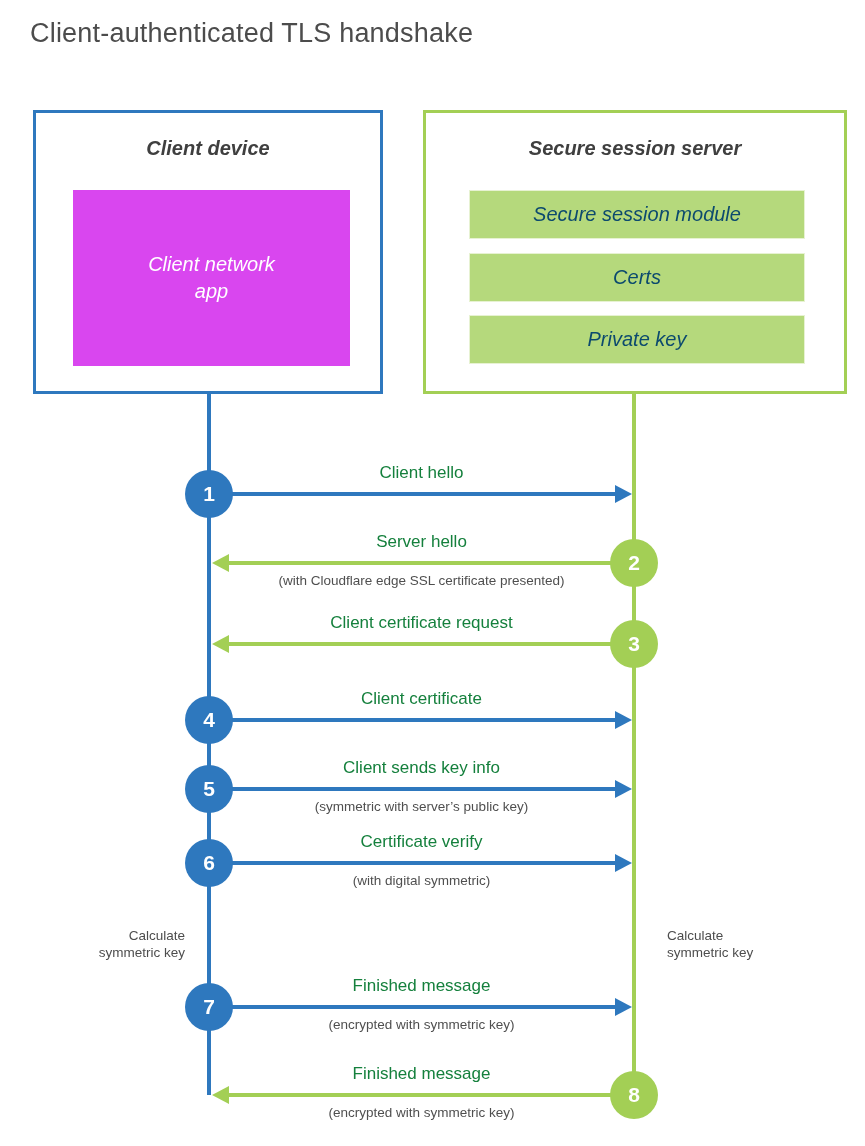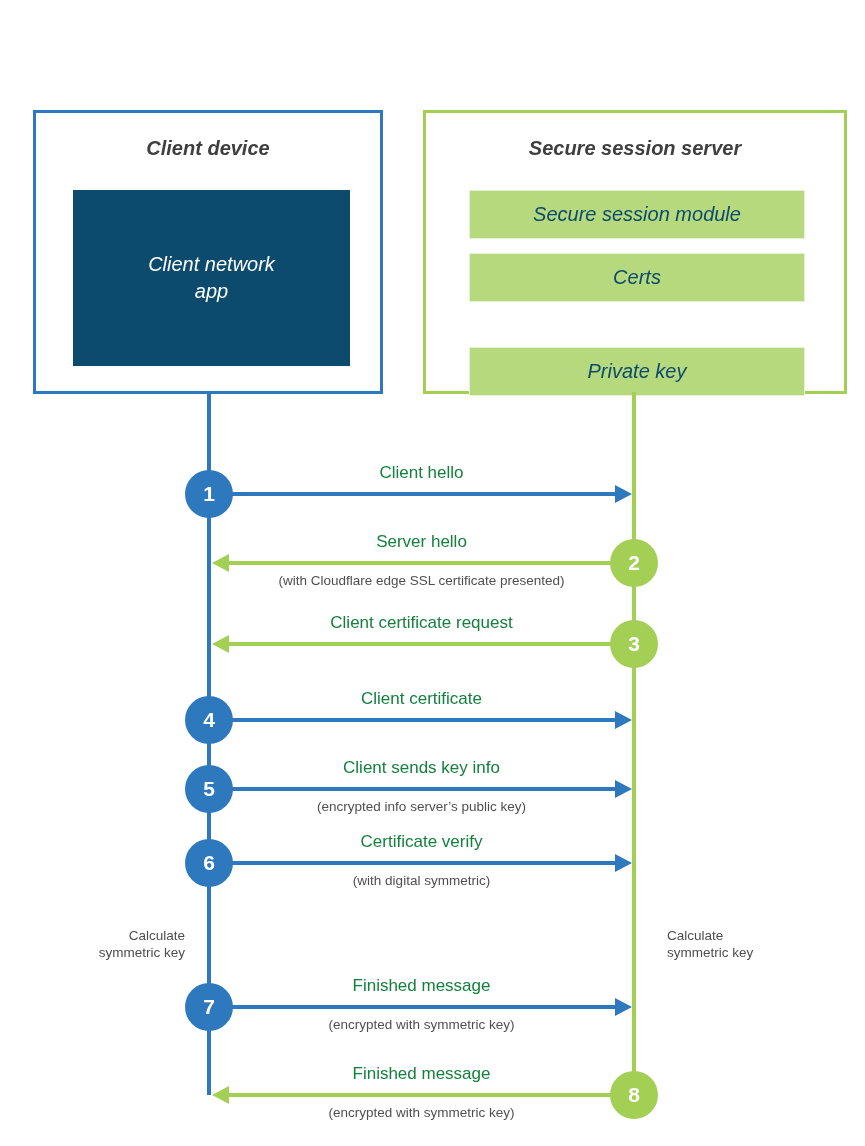--- a/index.html
+++ b/index.html
@@ -10,29 +10,29 @@
 
   
   .page-title{left:30px;top:18px;font-size:27px;font-weight:300;color:#4c4c4c;letter-spacing:.2px;}
 
   
   .actor-box{box-sizing:border-box;top:110px;height:284px;background:#ffffff;font-style:italic;}
   .client-box{left:33px;width:350px;border:3px solid #2e78be;}
   .server-box{left:423px;width:424px;border:3px solid #a3cf55;}
   .actor-heading{position:absolute;left:0;top:24px;width:100%;text-align:center;
                  font-size:20px;font-weight:bold;color:#3f3f3f;}
-  .client-app{position:absolute;left:37px;top:77px;width:277px;height:176px;background:#0c4a6e;
+  .client-app{position:absolute;left:37px;top:77px;width:277px;height:176px;background:#d946ef;
               display:flex;align-items:center;justify-content:center;text-align:center;
               color:#ffffff;font-size:20px;line-height:1.35;}
   .client-app span{max-width:165px;display:inline-block;}
   .server-bar{position:absolute;left:43px;width:336px;height:49px;background:#b5d97c;
               border:1px solid #e7f2d2;box-sizing:border-box;
               display:flex;align-items:center;justify-content:center;
               color:#0c4a6e;font-size:20px;}
-  .bar-0{top:77px;} .bar-1{top:140px;} .bar-2{top:202px;margin-top:32px;}
+  .bar-0{top:77px;} .bar-1{top:140px;} .bar-2{top:202px;}
 
   
   .lifeline{width:4px;top:392px;height:703px;}
   .lifeline-client{left:207px;background:#2e78be;}
   .lifeline-server{left:632px;background:#a3cf55;}
 
   
   .circle{width:48px;height:48px;border-radius:50%;display:flex;align-items:center;justify-content:center;
           color:#ffffff;font-size:21px;font-weight:bold;z-index:3;}
   .circle-blue{background:#2e78be;left:185px;}
@@ -61,20 +61,21 @@
   .side-note{font-size:13.5px;line-height:17px;color:#4d4d4d;}
   .decrypt-note{left:659px;top:751px;width:205px;text-align:left;}
   .calc-left{left:45px;top:927px;width:140px;text-align:right;}
   .calc-right{left:667px;top:927px;width:140px;text-align:left;}
 </style>
 </head>
 <body>
 
 <div id="canvas">
 
+  <div class="abs page-title">Client-authenticated TLS handshake</div>
 
   <div class="abs actor-box client-box">
     <div class="actor-heading">Client device</div>
     <div class="client-app">
       <span>Client network app</span>
     </div>
   </div>
 
   <div class="abs actor-box server-box">
     <div class="actor-heading">Secure session server</div>
@@ -107,21 +108,21 @@
 
   <div>
     <div class="abs msg-label s4-label">Client certificate</div>
     <div class="abs arrow arrow-right s4-arrow"></div>
     <div class="abs circle circle-blue s4-circle">4</div>
   </div>
 
   <div>
     <div class="abs msg-label s5-label">Client sends key info</div>
     <div class="abs arrow arrow-right s5-arrow"></div>
-    <div class="abs msg-sub s5-sub">(encrypted info server’s public key)</div>
+    <div class="abs msg-sub s5-sub">(symmetric with server’s public key)</div>
     <div class="abs circle circle-blue s5-circle">5</div>
   </div>
 
   <div>
     <div class="abs msg-label s6-label">Certificate verify</div>
     <div class="abs arrow arrow-right s6-arrow"></div>
     <div class="abs msg-sub s6-sub">(with digital symmetric)</div>
     <div class="abs circle circle-blue s6-circle">6</div>
   </div>
 

